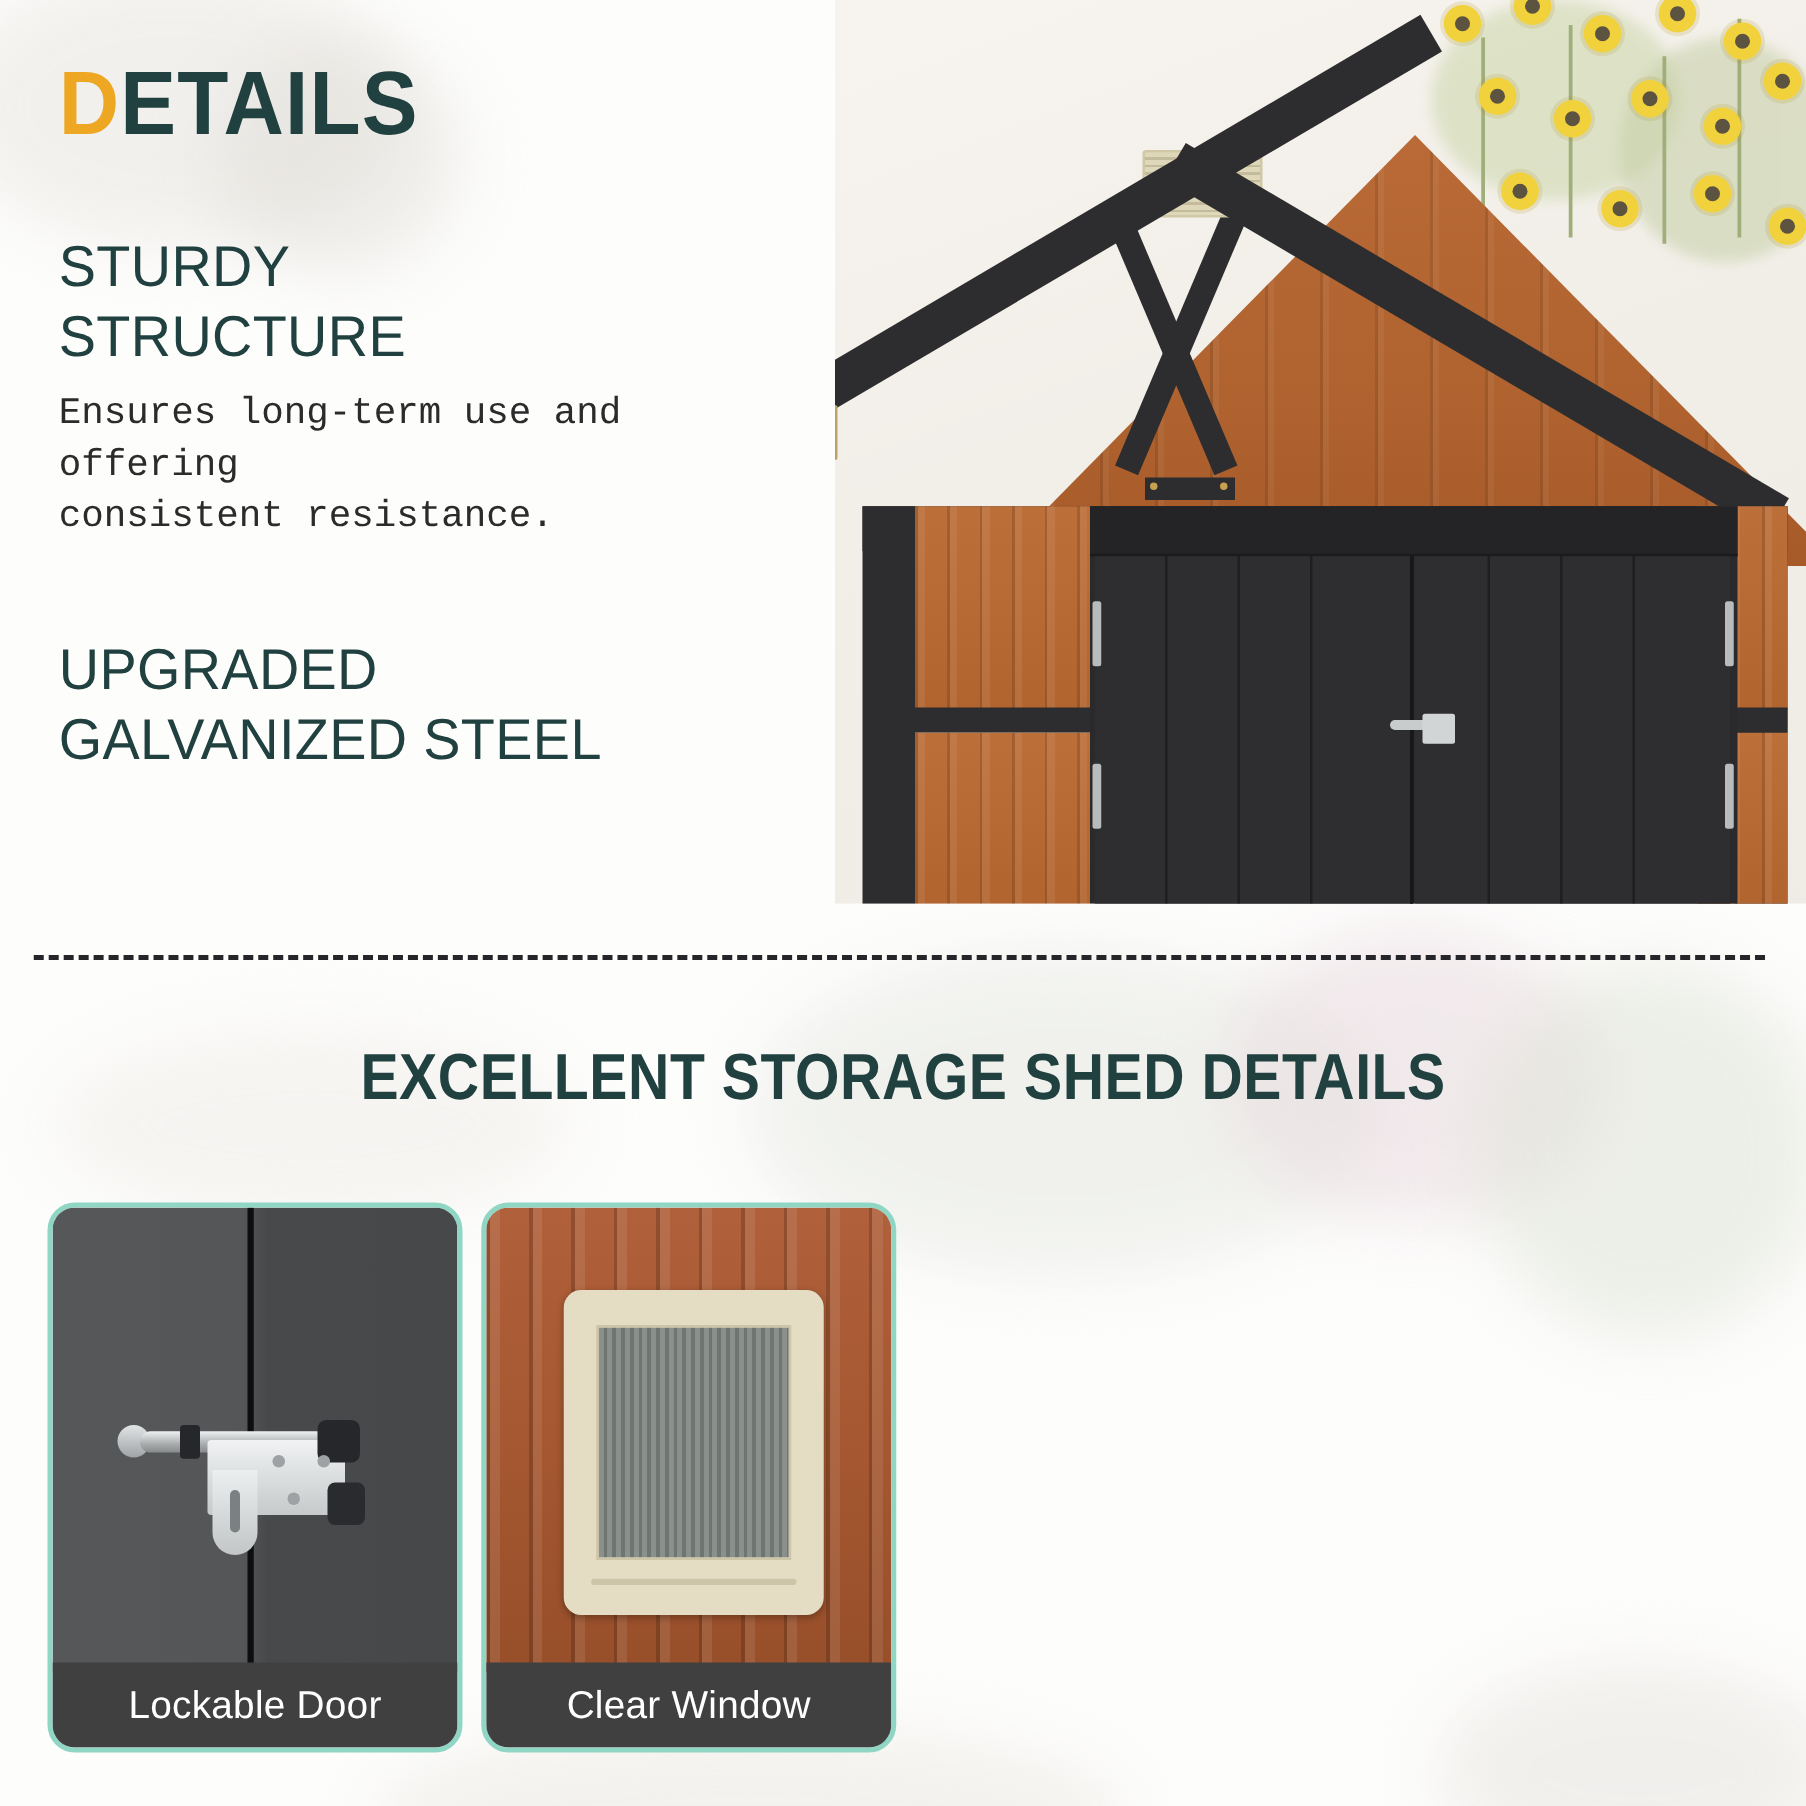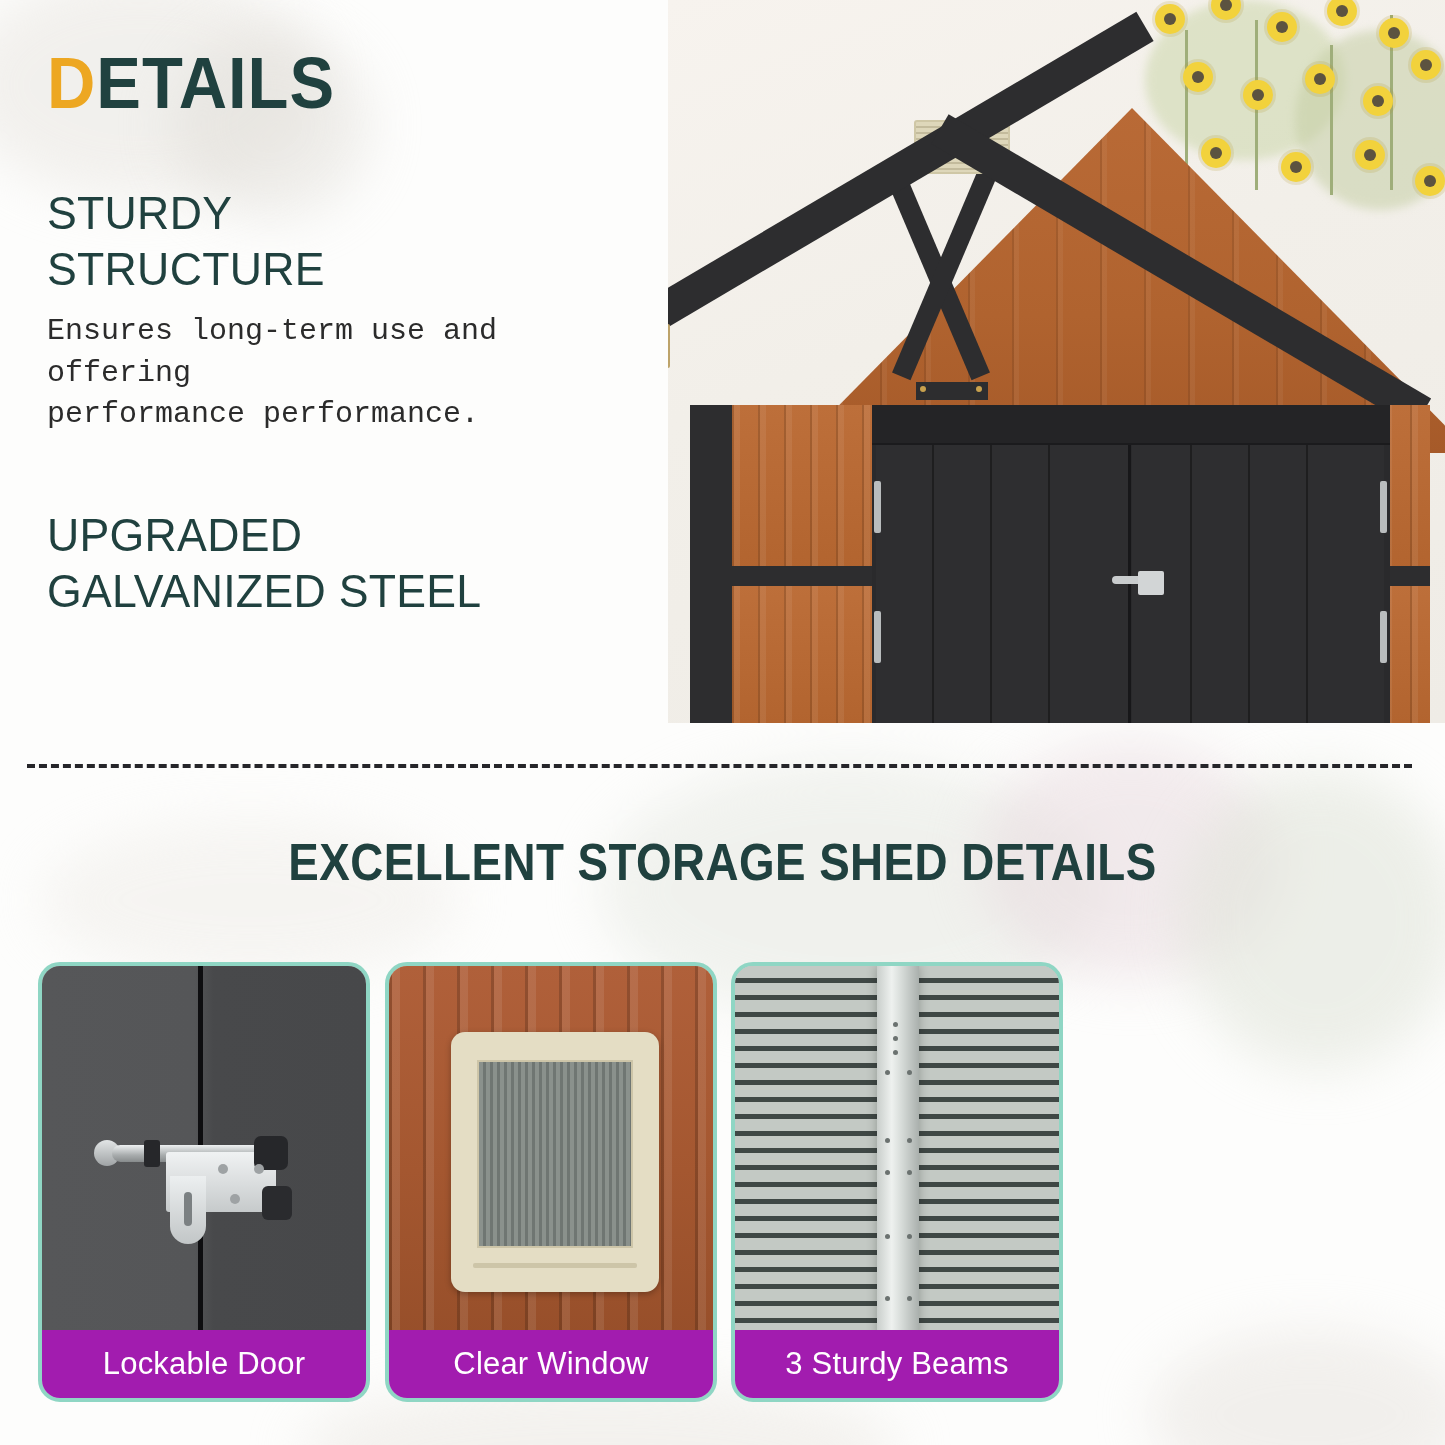--- a/index.html
+++ b/index.html
@@ -138,21 +138,21 @@
     position:absolute;top:0;width:332px;height:440px;
     border:4px solid #8fd6c4;border-radius:22px;
     overflow:hidden;background:#dfe2e1;
     box-sizing:border-box;
   }
   .card.c1{left:38px;} .card.c2{left:385px;}
   .card.c3{left:731px;} .card.c4{left:1075px;}
   .card-media{position:absolute;left:0;top:0;width:100%;height:372px;overflow:hidden;}
   .card-caption{
     position:absolute;left:0;bottom:0;width:100%;height:68px;
-    background:#a21caf;color:#ffffff;
+    background:#404040;color:#ffffff;
     display:flex;align-items:center;justify-content:center;
     font-size:31px;letter-spacing:.2px;
     font-family:"Liberation Sans", sans-serif;
   }
 
   
   .m-door{position:absolute;inset:0;background:linear-gradient(90deg,#565759 0%,#555658 47%,#48494b 53%,#47484a 100%);}
   .m-door .gap{position:absolute;left:48%;top:0;width:5px;height:100%;background:#0e0e10;}
   .bolt-lock{position:absolute;left:52px;top:168px;width:215px;height:118px;}
   .bolt-lock .knob{position:absolute;left:0;top:6px;width:26px;height:26px;border-radius:13px;background:linear-gradient(180deg,#e2e5e6,#9fa3a5);}
@@ -255,21 +255,21 @@
     <span class="d-accent">D</span><span>ETAILS</span>
   </div>
 
   <div class="copy-block b1">
     <div class="copy-h">
       <span>STURDY</span>
       <span>STRUCTURE</span>
     </div>
     <p class="copy-p">
       <span>Ensures long-term use and offering</span>
-      <span>performance performance.</span>
+      <span>consistent resistance.</span>
     </p>
   </div>
 
   <div class="copy-block b2">
     <div class="copy-h">
       <span>UPGRADED</span>
       <span>GALVANIZED STEEL</span>
     </div>
   </div>
 
@@ -377,37 +377,16 @@
       <div class="card-media">
         <div class="m-wood"></div>
         <div class="win-frame">
           <div class="win-glass"></div>
           <div class="win-sill"></div>
         </div>
       </div>
       <div class="card-caption">Clear Window</div>
     </div>
 
-    <div class="card c3">
-      <div class="card-media">
-        <div class="m-beams">
-          <div class="col"></div>
-          <div class="rivet" style="left:158px;top:56px;"></div>
-          <div class="rivet" style="left:158px;top:70px;"></div>
-          <div class="rivet" style="left:158px;top:84px;"></div>
-          <div class="rivet" style="left:150px;top:104px;"></div>
-          <div class="rivet" style="left:172px;top:104px;"></div>
-          <div class="rivet" style="left:150px;top:172px;"></div>
-          <div class="rivet" style="left:172px;top:172px;"></div>
-          <div class="rivet" style="left:150px;top:204px;"></div>
-          <div class="rivet" style="left:172px;top:204px;"></div>
-          <div class="rivet" style="left:150px;top:268px;"></div>
-          <div class="rivet" style="left:172px;top:268px;"></div>
-          <div class="rivet" style="left:150px;top:330px;"></div>
-          <div class="rivet" style="left:172px;top:330px;"></div>
-        </div>
-      </div>
-      <div class="card-caption">3 Sturdy Beams</div>
-    </div>
 
 
   </div>
 </div>
 
 </body></html>

